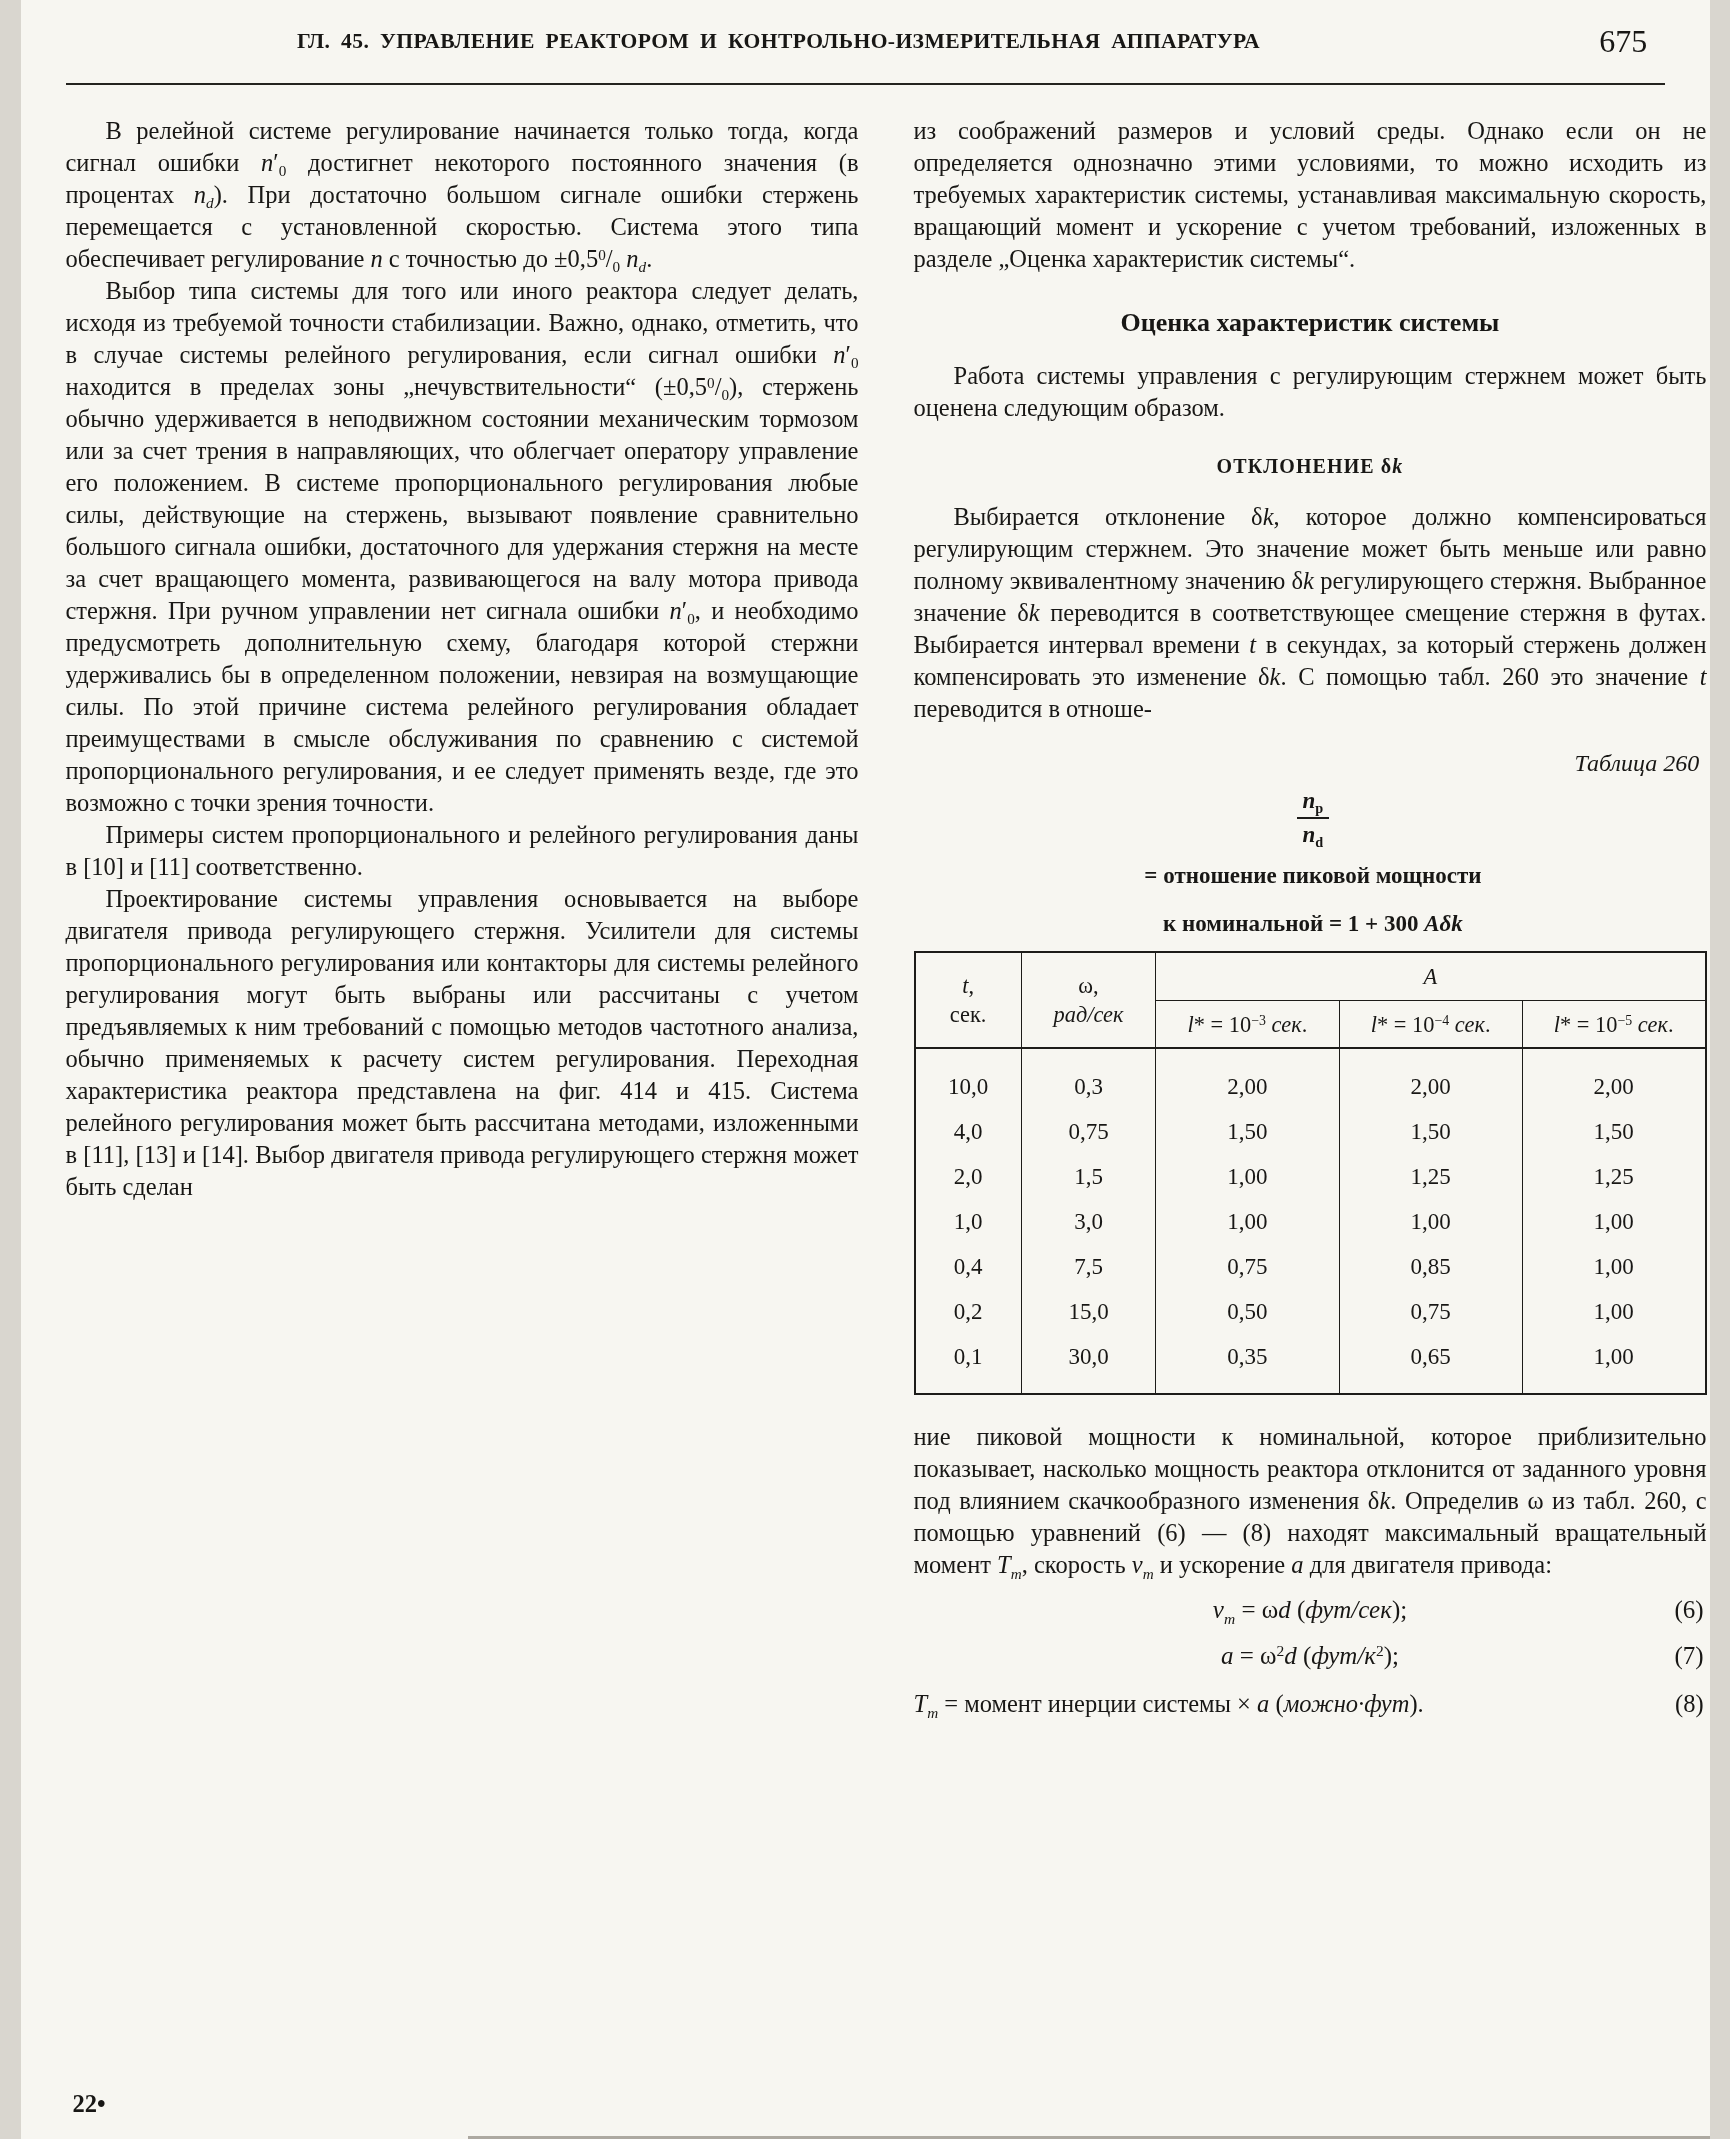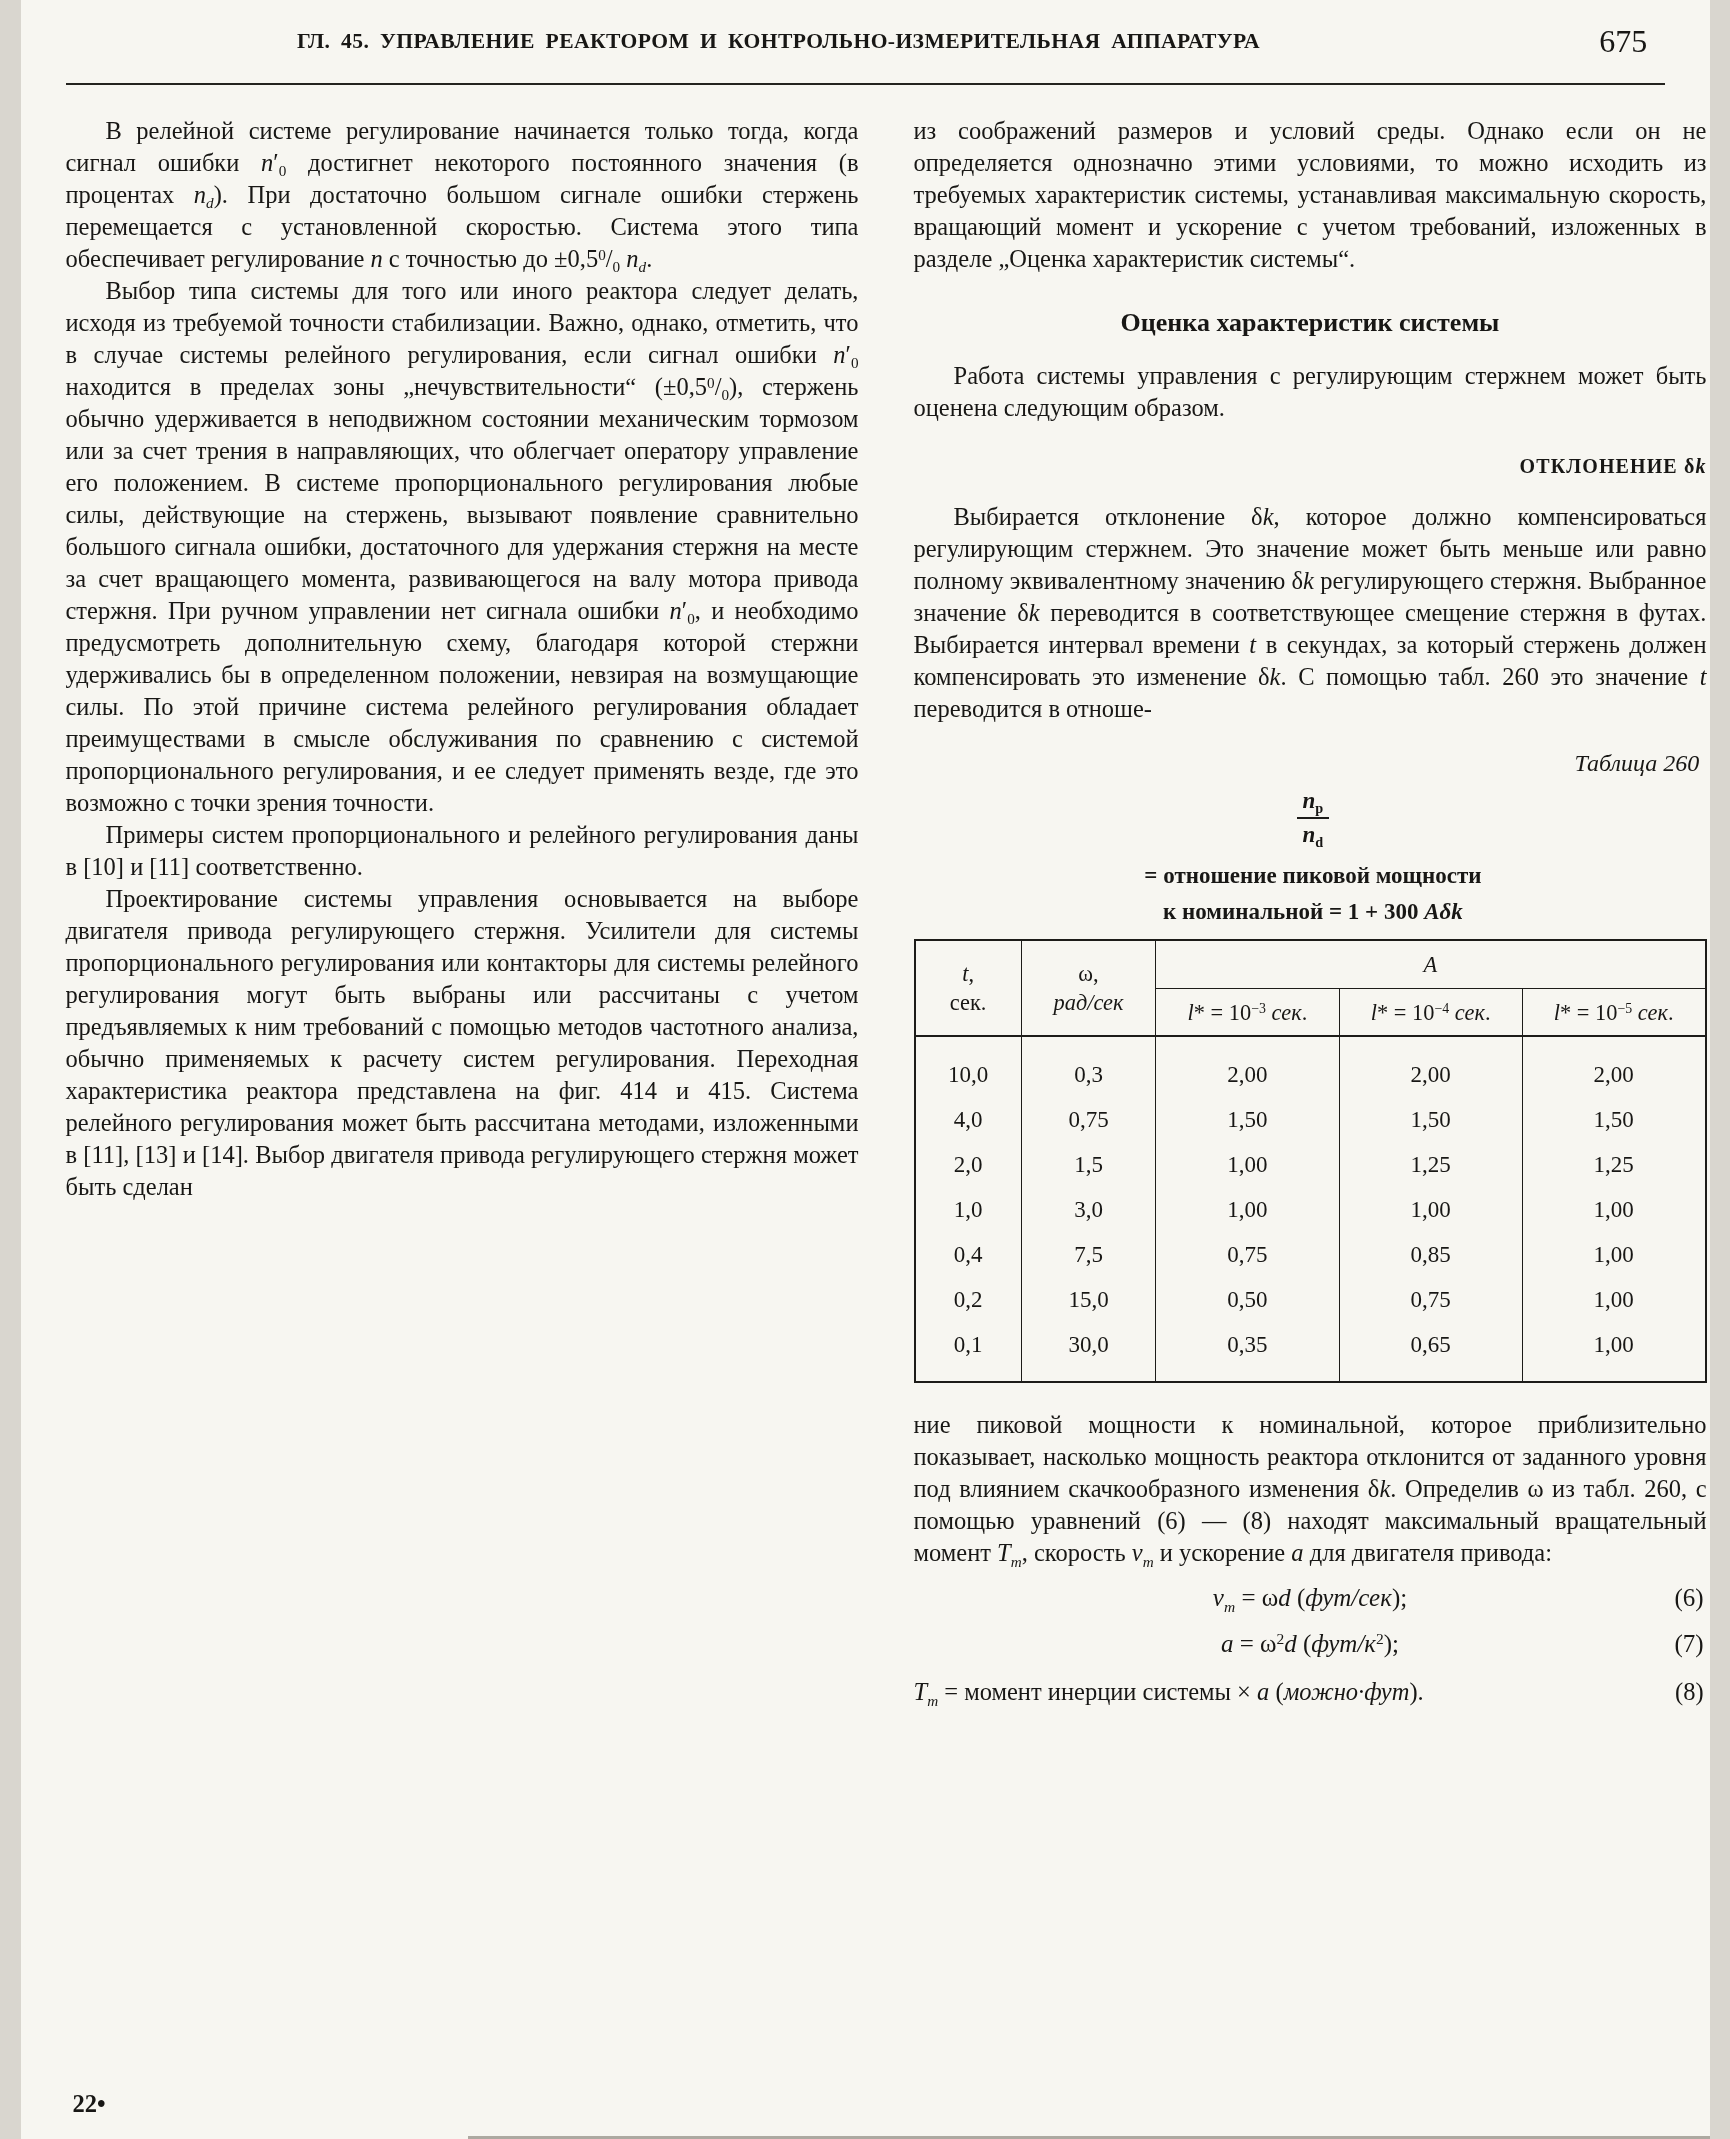--- a/index.html
+++ b/index.html
@@ -31,35 +31,35 @@
   p.noindent { text-indent:0; }
   i { font-style:italic; }
   sub, sup { font-size:62%; line-height:0; position:relative; vertical-align:baseline; }
   sub { top:0.34em; } sup { top:-0.5em; }
 
   h2.section {
     font-size:26px; font-weight:700; text-align:center;
     margin:32px 0 21.6px 0; line-height:1.2; text-indent:0;
   }
   .subheading {
-    font-size:20px; font-weight:700; text-align:right;
+    font-size:20px; font-weight:700; text-align:center;
     margin:26px 0 19px 0; letter-spacing:1.1px;
   }
 
   
   .tbl-caption { font-style:italic; text-align:right; font-size:24px; margin:21.6px 7.2px 8.7px 0; }
   .tbl-formula {
     display:flex; align-items:center; gap:13px;
     font-weight:700; font-size:23px; line-height:1.2;
     margin:0 0 14.4px 5.8px; text-align:left;flex-direction:column;
   }
   .frac { display:inline-flex; flex-direction:column; align-items:center; }
   .frac .num { border-bottom:2.2px solid #1d1c19; padding:0 5.8px 2.2px 5.8px; }
   .frac .den { padding-top:2.2px; }
-  .ftext { display:flex; flex-direction:column; align-items:center; gap:8px; }
+  .ftext { display:flex; flex-direction:column; align-items:center; gap:20px; }
 
   table.t260 {
     width:100%; border-collapse:collapse;
     border:2.2px solid #1d1c19;
     font-size:22.4px; table-layout:fixed;
     margin-bottom:26px;
   }
   .t260 th, .t260 td { text-align:center; font-weight:400; }
   .t260 th { padding:8.7px 2.9px; line-height:1.3; vertical-align:middle; }
   .t260 .bl { border-left:1.8px solid #1d1c19; }

